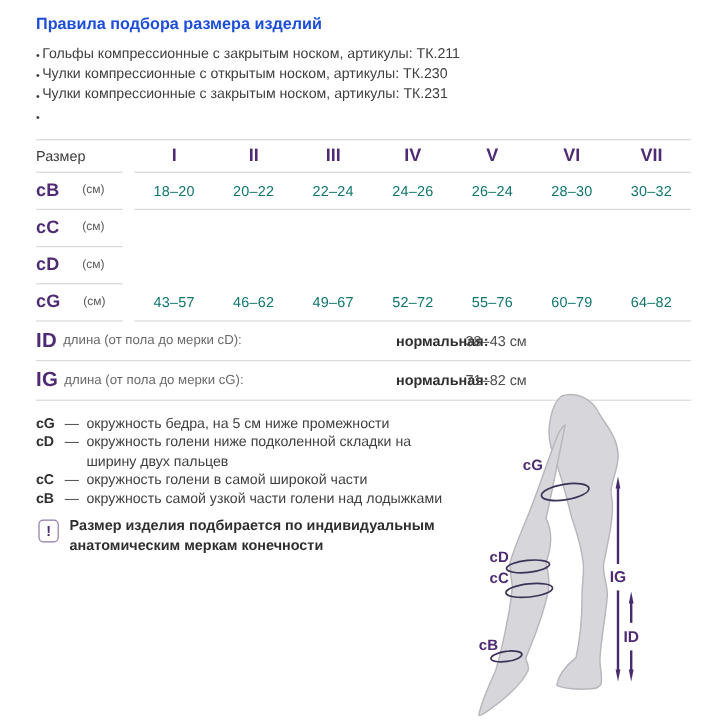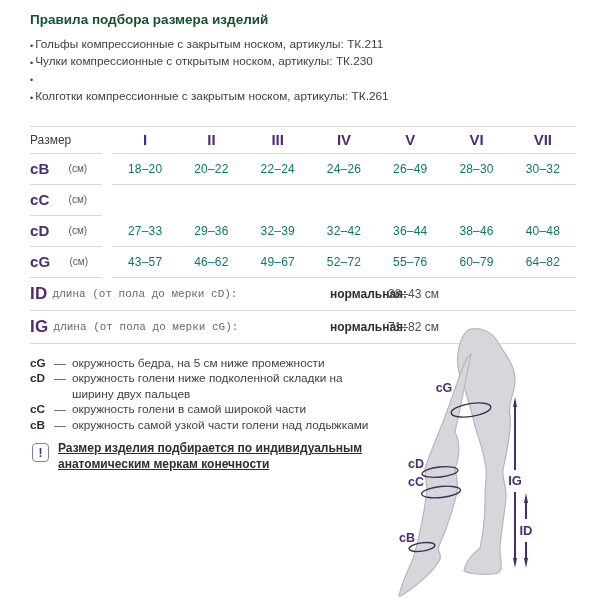--- a/index.html
+++ b/index.html
@@ -3,58 +3,58 @@
 <meta charset="utf-8">
 <style>
   html,body{margin:0;padding:0;}
   body{
     width:600px;height:600px;background:#ffffff;position:relative;overflow:hidden;
     font-family:"Liberation Sans","DejaVu Sans",sans-serif;color:#404040;
   }
   .page{padding:10px 24px 0 30px;position:relative;}
 
   
-  .title{font-size:13.5px;font-weight:bold;color:#14532d;margin:2px 0 10px 0;}
+  .title{font-size:13.5px;font-weight:bold;color:#1d4ed8;margin:2px 0 10px 0;}
   .products{list-style:none;margin:0;padding:0;}
   .products li{font-size:11.8px;line-height:15.2px;color:#3f3f3f;display:flex;}
   .products .dot{font-size:9px;margin:2px 2px 0 0;color:#3f3f3f;}
 
   
-  .size-table{margin-top:20px;border-top:1px solid #d9d9d9;}
+  .size-table{margin-top:10px;border-top:1px solid #d9d9d9;}
   .trow{display:flex;align-items:stretch;}
   .t-lab{width:72px;border-bottom:1px solid #d9d9d9;display:flex;align-items:center;}
   .t-gap{width:10px;}
   .t-vals{flex:1;display:grid;grid-template-columns:repeat(7,1fr);border-bottom:1px solid #d9d9d9;align-items:center;text-align:center;}
   .hrow .t-lab,.hrow .t-vals{height:26px;}
   .mrow .t-lab,.mrow .t-vals{height:30px;}
   .size-word{font-size:12px;color:#3c3c3c;}
   .roman{font-size:15px;font-weight:bold;color:#4e2b73;}
   .term{font-size:15px;font-weight:bold;color:#4e2b73;letter-spacing:0.2px;}
   .unit{font-size:10px;color:#5a5a5a;margin-left:3px;padding-left:16px;}
   .cell{font-size:12px;color:#0f766e;letter-spacing:0.2px;}
   .lrow{display:flex;align-items:center;height:32px;border-bottom:1px solid #d9d9d9;}
   .term-big{font-size:17px;font-weight:bold;color:#4e2b73;letter-spacing:0.3px;}
-  .ldesc{font-size:11px;color:#6a6a6a;margin-left:5px;font-family:Liberation Mono, monospace;}
+  .ldesc{font-size:11px;color:#6a6a6a;margin-left:5px;}
   .norm{font-size:12px;font-weight:bold;color:#2e2e2e;margin-left:auto;position:absolute;left:300px;}
   .lval{font-size:12px;color:#4d4d4d;position:absolute;left:358px;}
   .lrow{position:relative;}
 
   
   .defs{list-style:none;margin:12px 0 0 0;padding:0;width:352px;}
   .defs li{display:flex;font-size:11.8px;line-height:15.5px;color:#3f3f3f;}
   .def-term{font-weight:bold;color:#2e2e2e;width:24px;flex:0 0 24px;}
   .def-dash{width:18px;flex:0 0 18px;}
   .def-text{flex:1;}
 
   
   .note{display:flex;margin-top:8px;width:358px;}
   .excl-icon{flex:0 0 15px;height:17px;border:1.6px solid #8d7aa8;border-radius:4px;
     display:flex;align-items:center;justify-content:center;
     color:#4e2b73;font-weight:bold;font-size:12px;margin:2px 9px 0 2px;}
-  .note p{margin:0;font-size:12px;line-height:15.5px;font-weight:bold;color:#2e2e2e;text-decoration:underline;}
+  .note p{margin:0;font-size:12px;line-height:15.5px;font-weight:bold;color:#2e2e2e;}
 
   
   .legs{position:absolute;left:385px;top:326px;width:205px;height:274px;}
   .legs .silhouette{fill:#d7d7db;stroke:#b6b6bc;stroke-width:1.2;stroke-linejoin:round;}
   .legs .girth{fill:none;stroke:#3c3156;stroke-width:1.4;}
   .legs .mline{stroke:#472b6b;stroke-width:2;}
   .legs .mtip{fill:#472b6b;}
   .legs text{font-family:"Liberation Sans","DejaVu Sans",sans-serif;font-weight:bold;fill:#4e2b73;}
   .legs .glabel{font-size:12.5px;}
   .legs .llabel{font-size:13px;}
@@ -70,24 +70,24 @@
     <li>
         <span class="dot">•</span>
         <span>Гольфы компрессионные с закрытым носком, артикулы: ТК.211</span>
       </li>
     <li>
         <span class="dot">•</span>
         <span>Чулки компрессионные с открытым носком, артикулы: ТК.230</span>
       </li>
     <li>
         <span class="dot">•</span>
-      </li>
-    <li>
-        <span class="dot">•</span>
-        <span>Колготки компрессионные с закрытым носком, артикулы: ТК.261</span>
+        <span>Чулки компрессионные с закрытым носком, артикулы: ТК.231</span>
+      </li>
+    <li>
+        <span class="dot">•</span>
       </li>
   </ul>
 
   <section class="size-table">
 
     <div class="trow hrow">
       <div class="t-lab">
           <span class="size-word">Размер</span>
         </div>
       <div class="t-gap"></div>
@@ -106,49 +106,40 @@
       <div class="t-lab">
           <span class="term">cB</span>
           <span class="unit">(см)</span>
         </div>
       <div class="t-gap"></div>
       <div class="t-vals">
         <span class="cell">18–20</span>
         <span class="cell">20–22</span>
         <span class="cell">22–24</span>
         <span class="cell">24–26</span>
-        <span class="cell">26–49</span>
+        <span class="cell">26–24</span>
         <span class="cell">28–30</span>
         <span class="cell">30–32</span>
       </div>
     </div>
 
     <div class="trow mrow">
       <div class="t-lab">
           <span class="term">cC</span>
           <span class="unit">(см)</span>
         </div>
       <div class="t-gap"></div>
     </div>
 
     <div class="trow mrow">
       <div class="t-lab">
           <span class="term">cD</span>
           <span class="unit">(см)</span>
         </div>
       <div class="t-gap"></div>
-      <div class="t-vals">
-        <span class="cell">27–33</span>
-        <span class="cell">29–36</span>
-        <span class="cell">32–39</span>
-        <span class="cell">32–42</span>
-        <span class="cell">36–44</span>
-        <span class="cell">38–46</span>
-        <span class="cell">40–48</span>
-      </div>
     </div>
 
     <div class="trow mrow">
       <div class="t-lab">
           <span class="term">cG</span>
           <span class="unit">(см)</span>
         </div>
       <div class="t-gap"></div>
       <div class="t-vals">
         <span class="cell">43–57</span>

